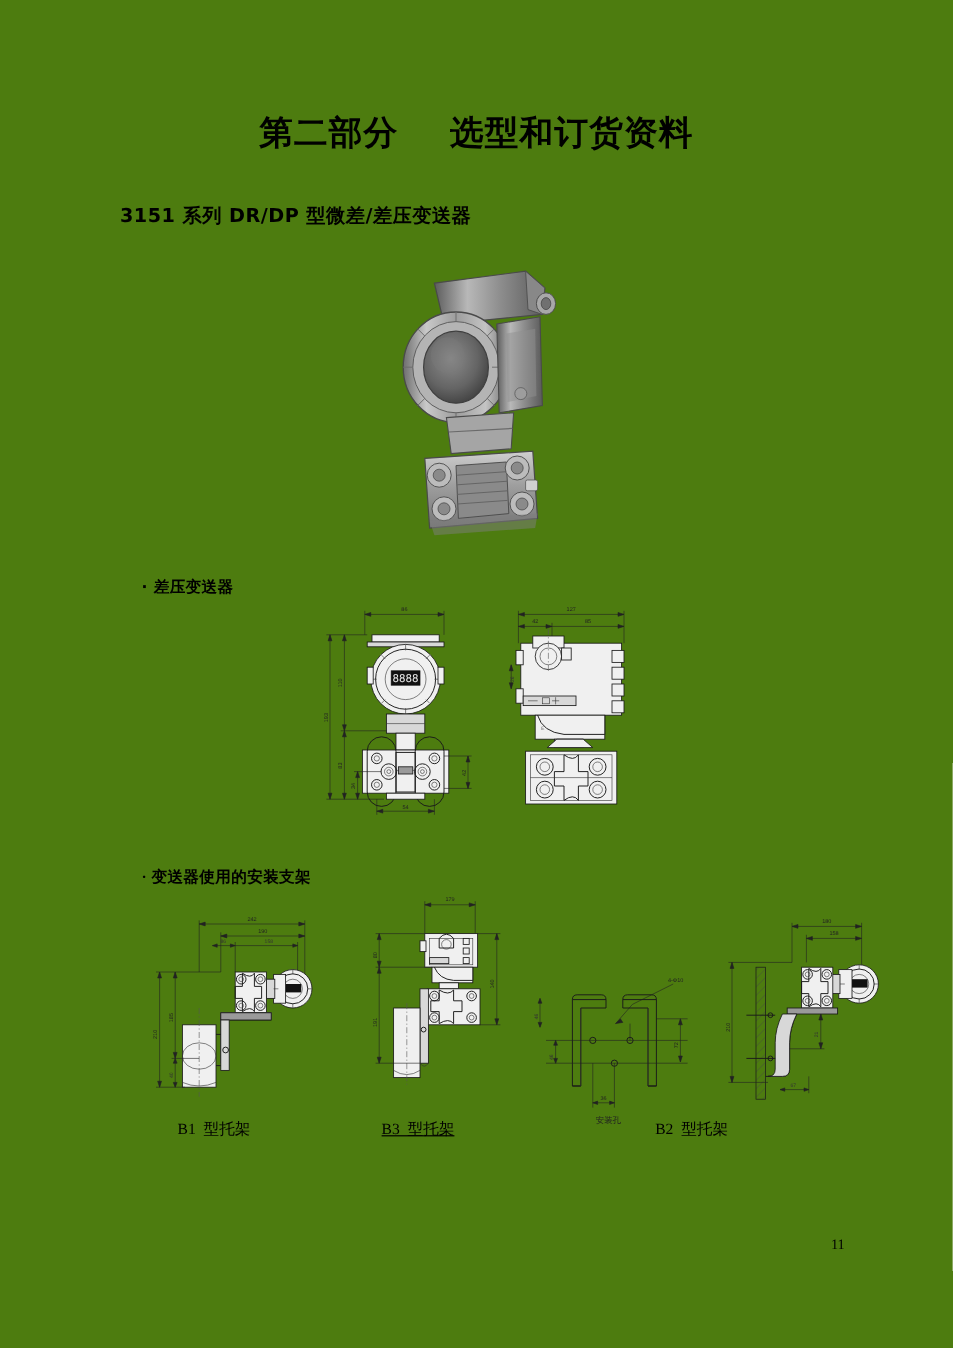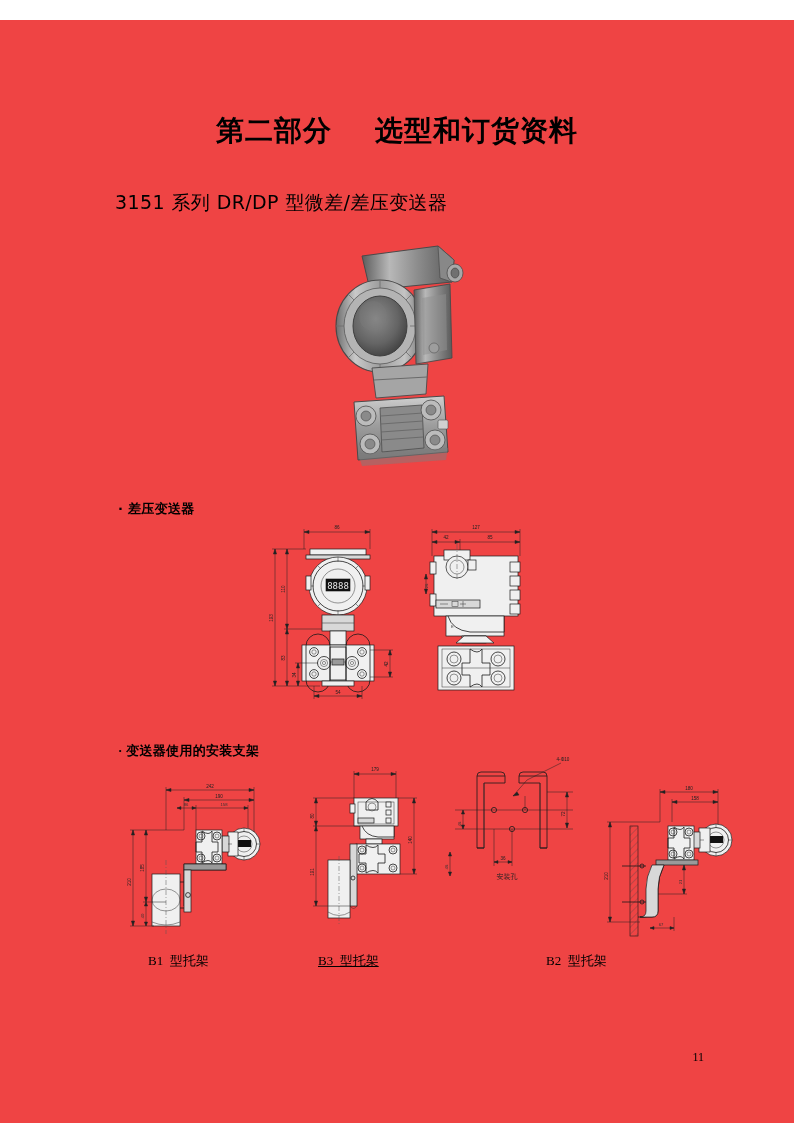--- a/index.html
+++ b/index.html
@@ -11,43 +11,42 @@
     width: 794px;
     height: 1123px;
     position: relative;
     font-family: "Liberation Serif", serif;
     color: #000;
     overflow: hidden;
   }
   .page {
     position: absolute;
     inset: 0;
-    background: #ef4444;
-    margin-top: 20px;
+    background: #4d7c0f;
   }
 
   
   .doc-title {
     position: absolute;
     left: 0; right: 0;
     top: 92px;
     text-align: center;
     font-family: "DejaVu Sans", sans-serif;
     font-weight: bold;
     font-size: 28px;
     letter-spacing: 1px;
     white-space: pre;
   }
   .model-title {
     position: absolute;
-    left: 115px;
+    left: 100px;
     top: 170px;
     font-family: "DejaVu Sans", sans-serif;
-    font-weight: normal;
-    font-size: 19px;
+    font-weight: bold;
+    font-size: 16px;
     letter-spacing: .4px;
   }
   .section-head {
     position: absolute;
     font-family: "DejaVu Sans", sans-serif;
     font-weight: bold;
     font-size: 13px;
     letter-spacing: .3px;
   }
   .section-head.s1 { left: 118px; top: 480px; }
@@ -66,21 +65,21 @@
   
   .draw {
     position: absolute;
   }
   .draw svg { display: block; }
 
   #dwg-front { left: 262px; top: 496px; }
   #dwg-side  { left: 418px; top: 496px; }
   #dwg-b1    { left: 124px; top: 762px; }
   #dwg-b3    { left: 300px; top: 740px; }
-  #dwg-u     { left: 455px; top: 728px; }
+  #dwg-u     { left: 455px; top: 805px; }
   #dwg-b2    { left: 598px; top: 762px; }
 
   
   .caption {
     position: absolute;
     font-family: "Liberation Serif", serif;
     font-size: 13px;
     white-space: pre;
   }
   .caption.c1 { left: 148px; top: 932px; font-family: Liberation Serif, serif; }

